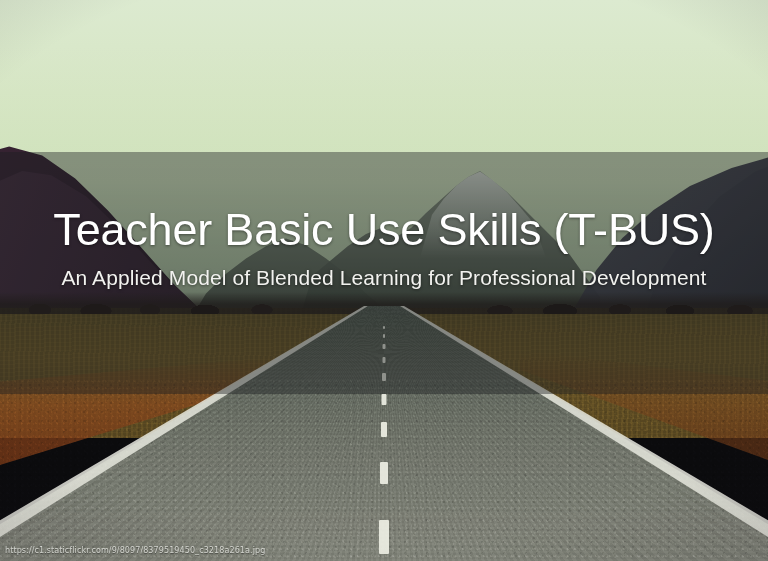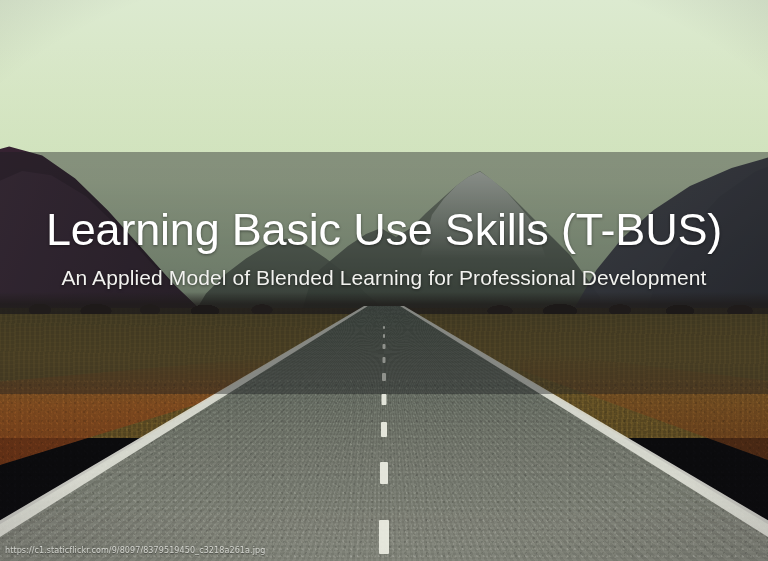--- a/index.html
+++ b/index.html
@@ -394,19 +394,19 @@
         <div class="dash" style="top: 520px; width: 10px; height: 34px;"></div>
       </div>
 
     <div class="tone"></div>
     <div class="vignette"></div>
   </div>
 
   <div class="band"></div>
 
   <div class="titleblock">
-    <div class="slide-title">Learning Basic Use Skills (T-BUS)</div>
+    <div class="slide-title">Teacher Basic Use Skills (T-BUS)</div>
     <div class="slide-subtitle">An Applied Model of Blended Learning for Professional Development</div>
   </div>
 
   <div class="credit">https://c1.staticflickr.com/9/8097/8379519450_c3218a261a.jpg</div>
 
 </div>
 
 </body></html>

